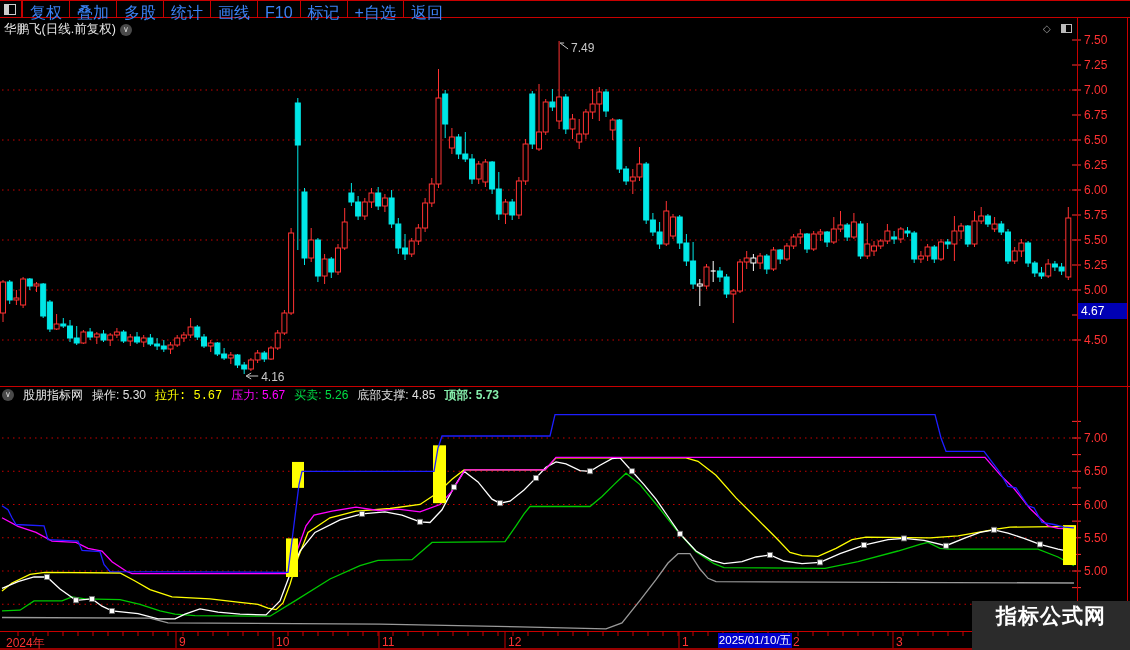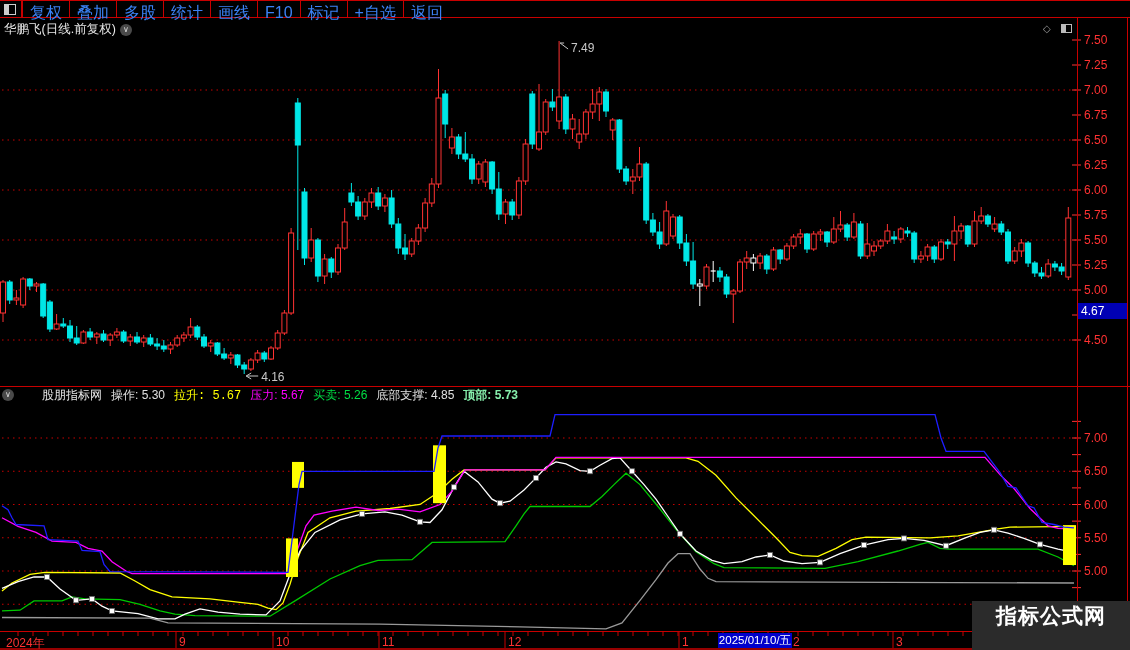--- a/index.html
+++ b/index.html
@@ -19,21 +19,21 @@
 
   .chart-title{position:absolute;left:4px;top:21px;color:#e8e8e8;font-size:12.5px;display:flex;align-items:center;gap:4px;}
   .circ-icon{display:inline-block;width:12px;height:12px;border-radius:50%;background:#4a4a4a;color:#ddd;font-size:8px;line-height:11px;text-align:center;}
   .mini-icon{position:absolute;color:#9a9a9a;font-size:10px;}
 
   .ylab{position:absolute;left:1084px;width:42px;color:#ff3232;font-size:12px;height:14px;line-height:14px;}
   .pylab{position:absolute;left:1084px;width:42px;color:#ff3232;font-size:12px;height:14px;line-height:14px;}
   .price-badge{position:absolute;left:1078px;top:303px;width:49px;height:16px;background:#0000b4;color:#fff;font-size:12px;line-height:16px;padding-left:3px;}
 
   .panel-header{position:absolute;left:2px;top:388px;height:14px;display:flex;align-items:center;gap:9px;font-size:12px;white-space:nowrap;}
-  .panel-source{color:#e8e8e8;margin-left:19px;}
+  .panel-source{color:#e8e8e8;}
   .pfield{font-size:12px;}
 
   .xaxis-year{position:absolute;left:6px;top:635px;color:#ff3232;font-size:12px;}
   .month-label{position:absolute;top:635px;color:#ff3232;font-size:12px;}
   .date-highlight{position:absolute;left:718px;top:633px;width:74px;height:15px;background:#0000cc;color:#fff;font-size:11.5px;line-height:15px;text-align:center;}
 
   .watermark{position:absolute;left:972px;top:601px;width:158px;height:49px;background:#2b2b2b;text-align:center;padding-top:3px;}
   .wm-title{color:#fff;font-size:21px;font-weight:bold;line-height:24px;letter-spacing:1px;}
   .wm-url{color:#d8d8d8;font-size:16px;line-height:20px;}
 </style>

